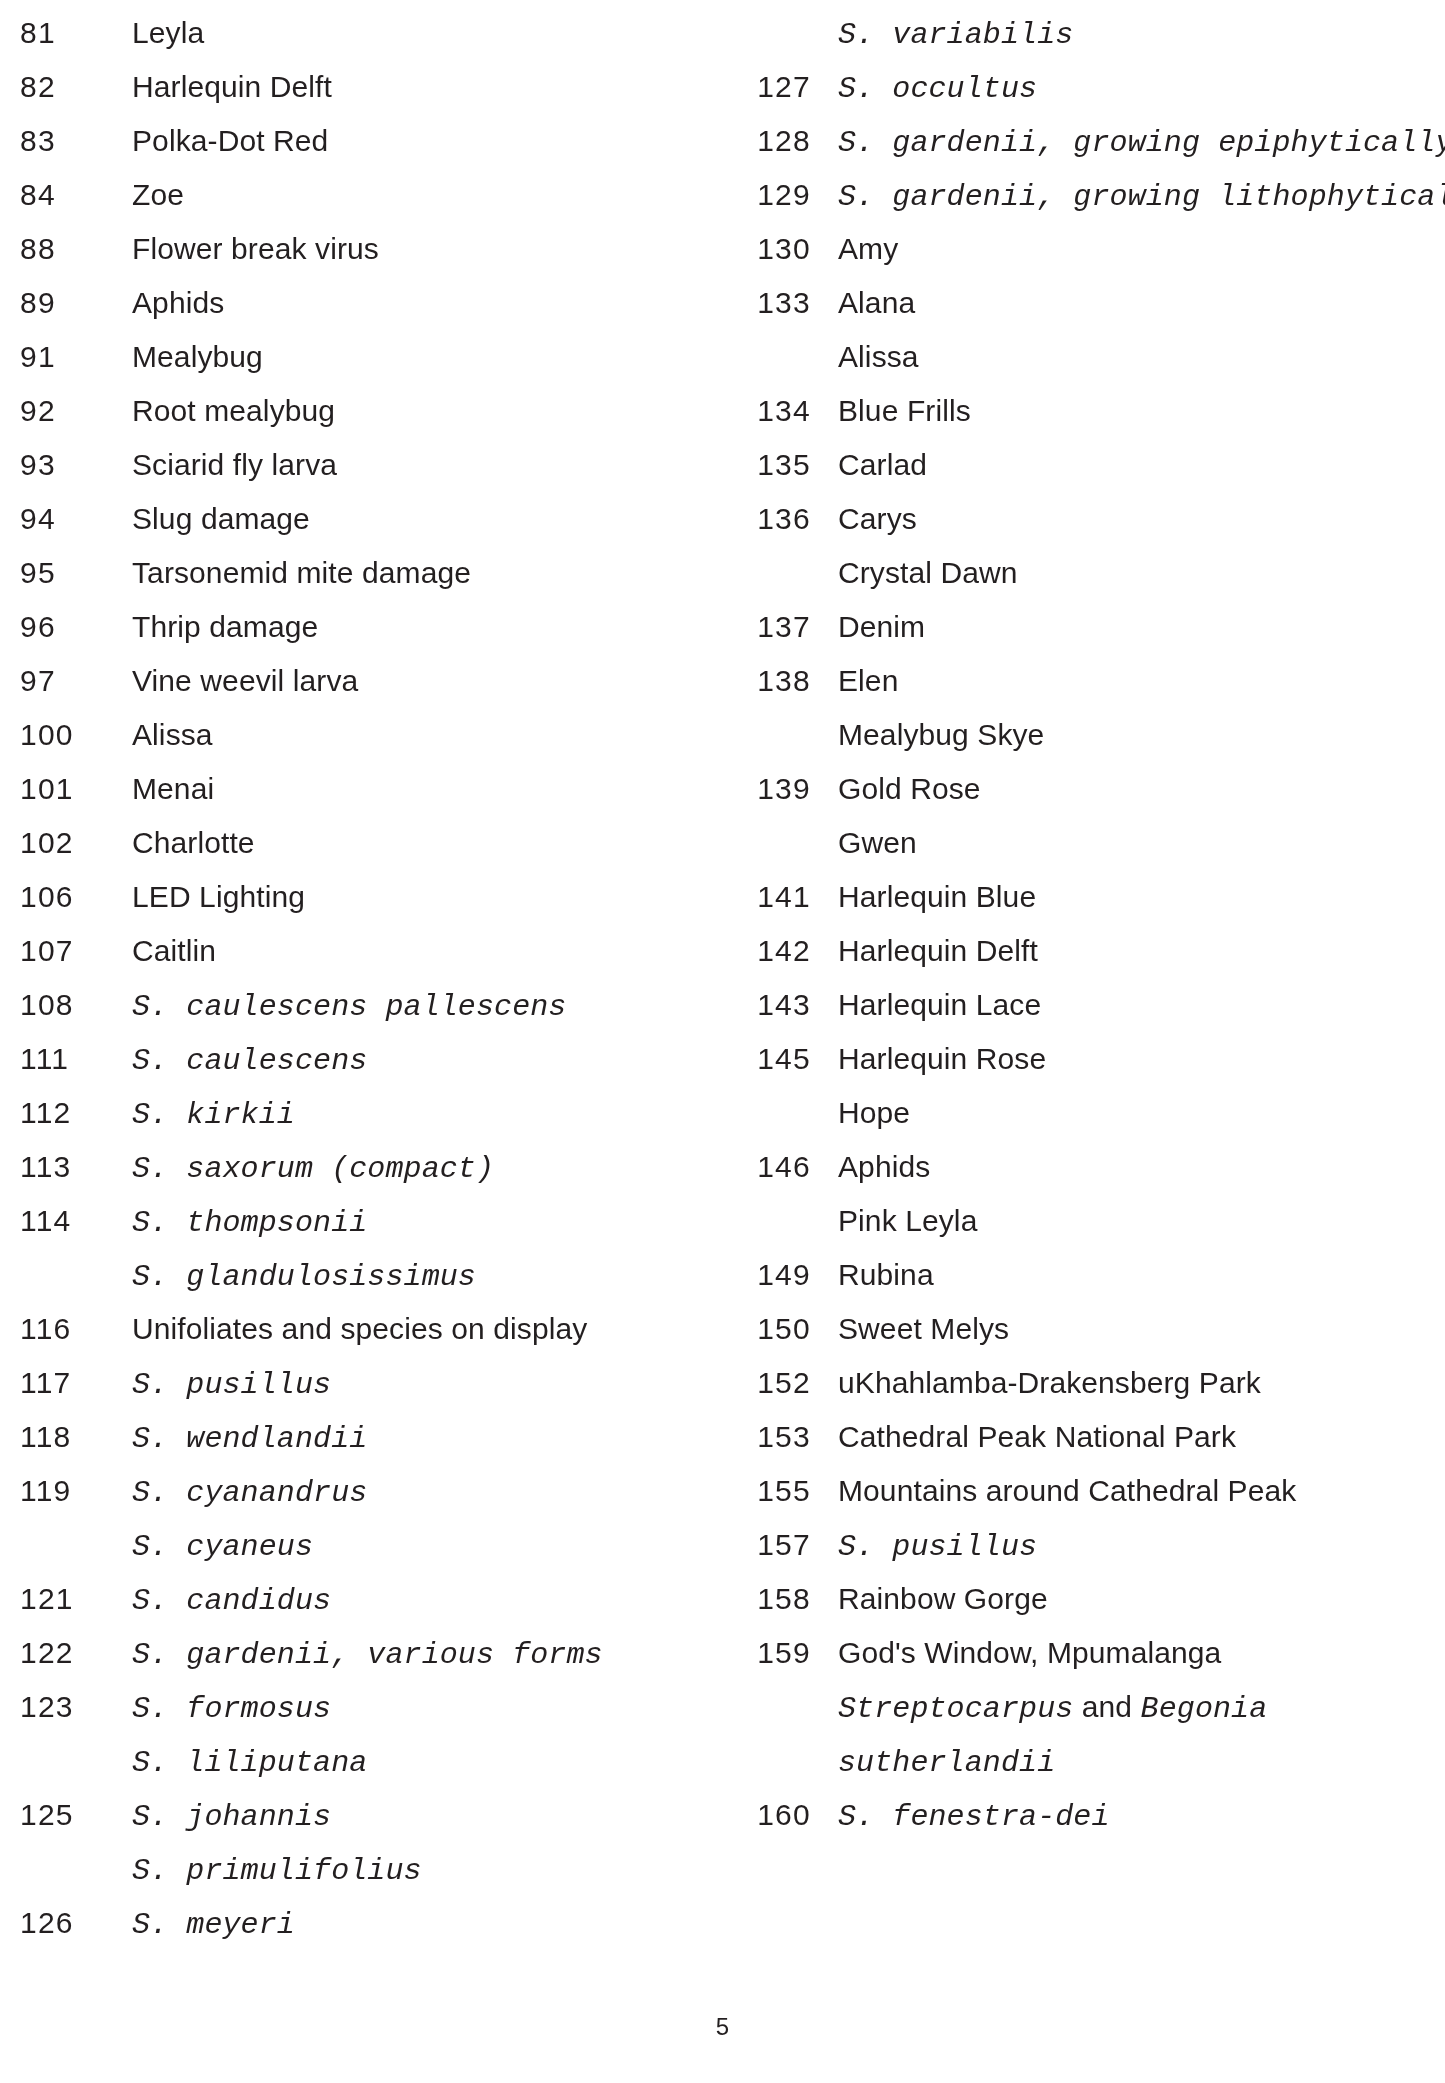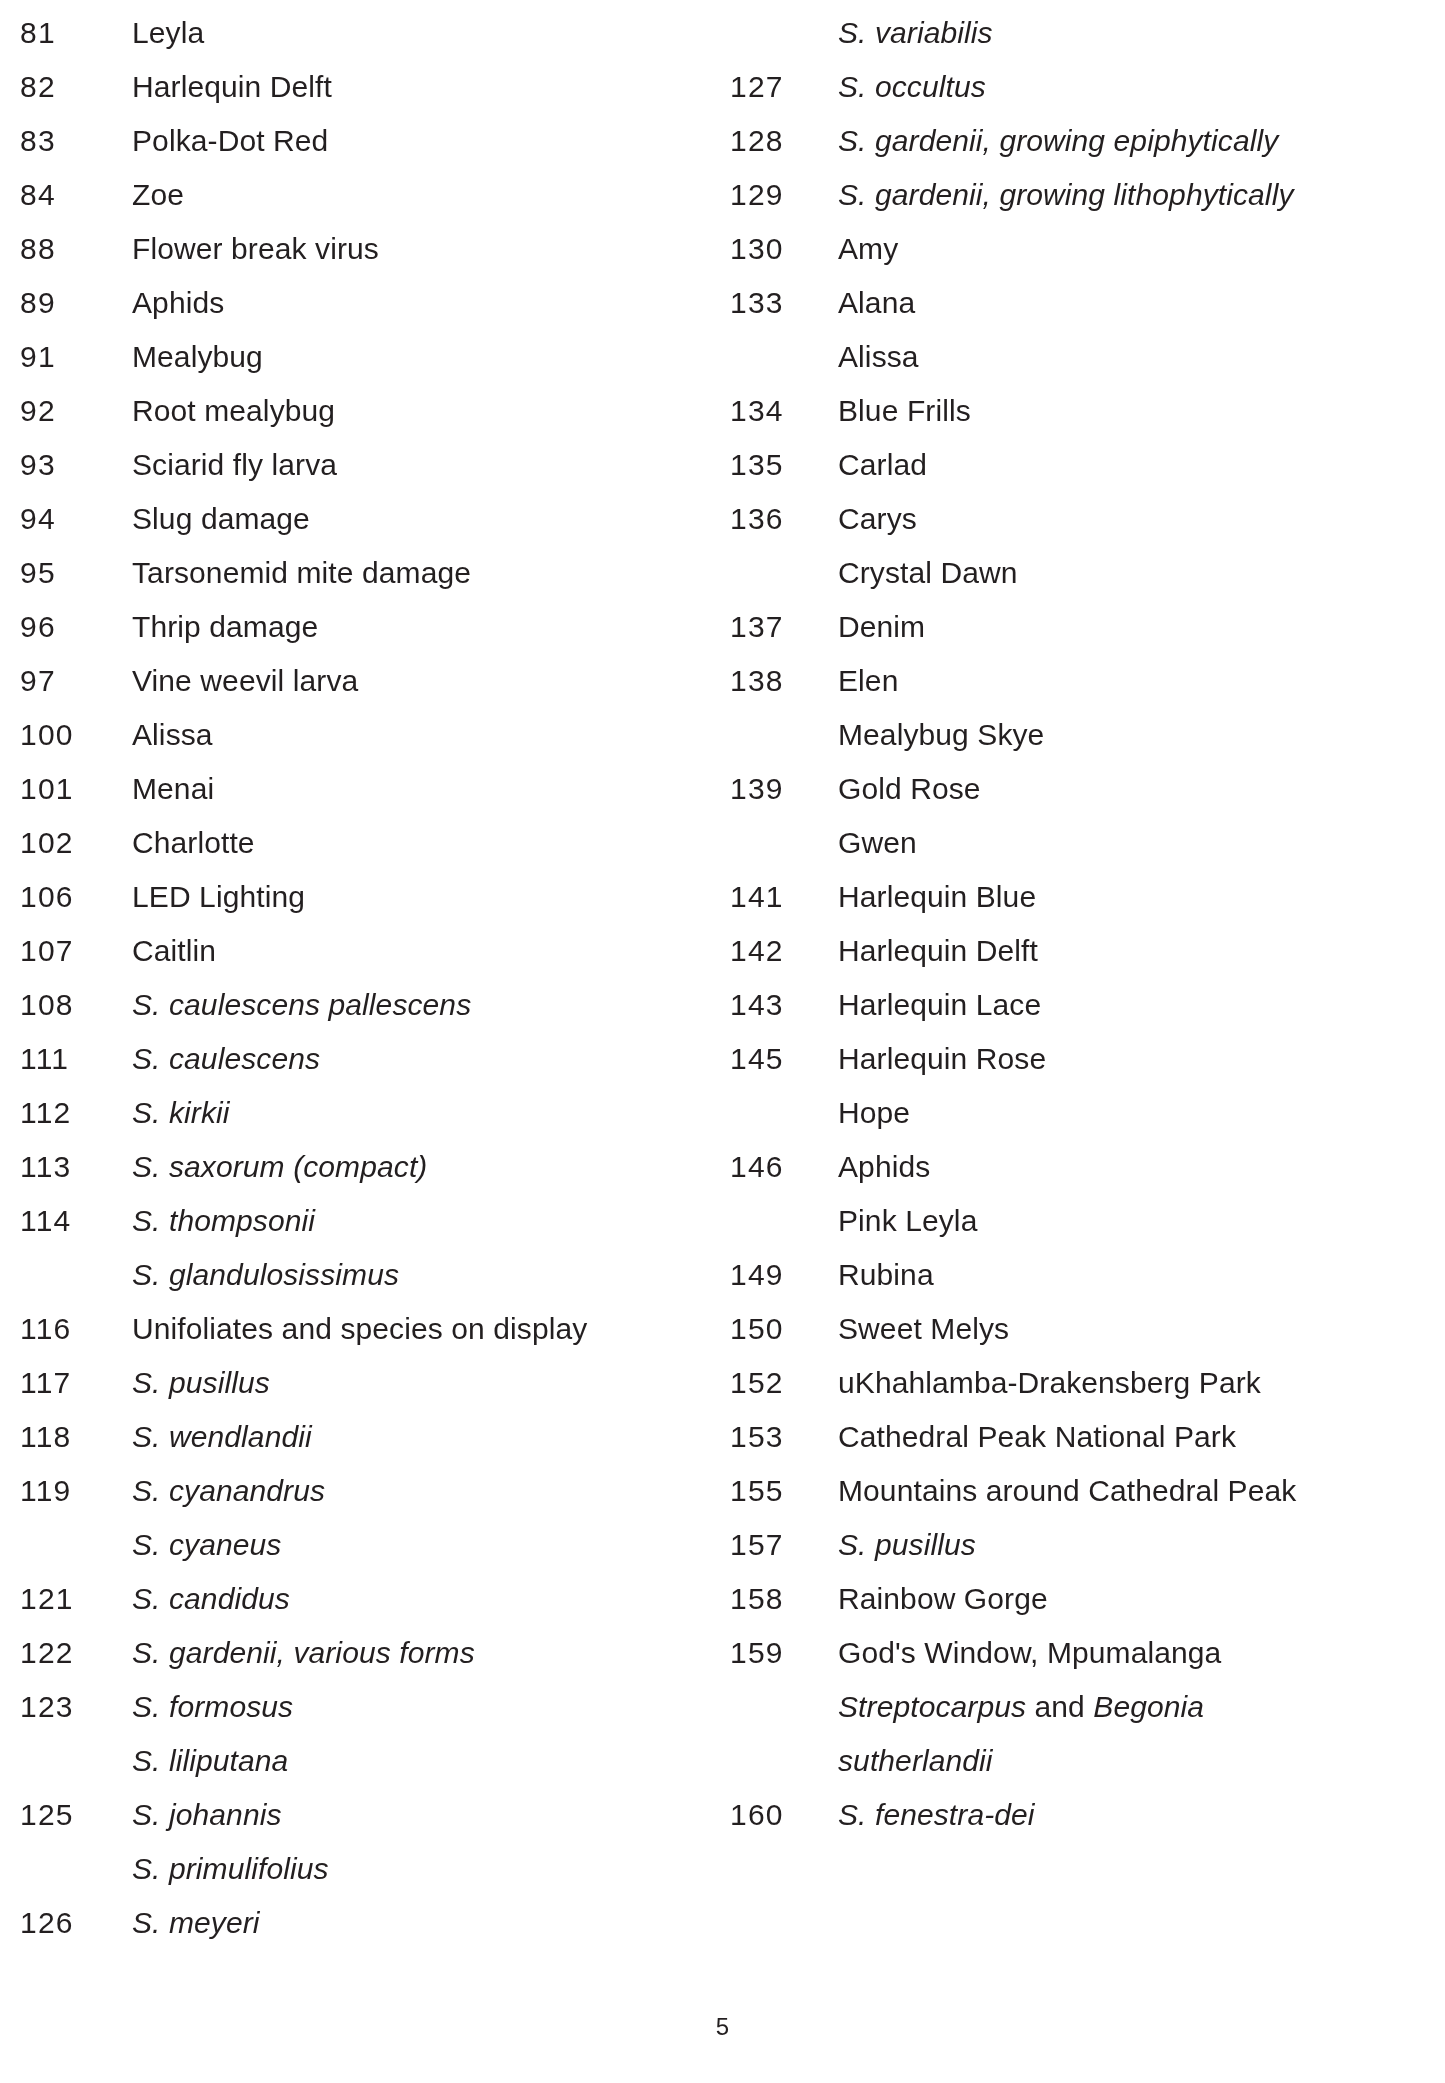--- a/index.html
+++ b/index.html
@@ -54,32 +54,33 @@
     flex: 0 0 112px;
     font-size: 30px;
     letter-spacing: 1.2px;
     color: #231f20;
   }
   .col-left .num {
     text-align: left;
     padding-left: 2px;
   }
   .col-right .num {
-    text-align: left;
+    text-align: center;
     padding-left: 0px;
     width: 108px;
     flex: 0 0 108px;
   }
   .label {
     font-size: 30px;
     color: #231f20;
     letter-spacing: 0.1px;
   }
   .label i {
     font-style: italic;
+    font-family: Liberation Mono, monospace;
   }
   .page-number {
     position: absolute;
     left: 0;
     right: 0;
     bottom: 42px;
     text-align: center;
     font-size: 24px;
     color: #231f20;
   }

